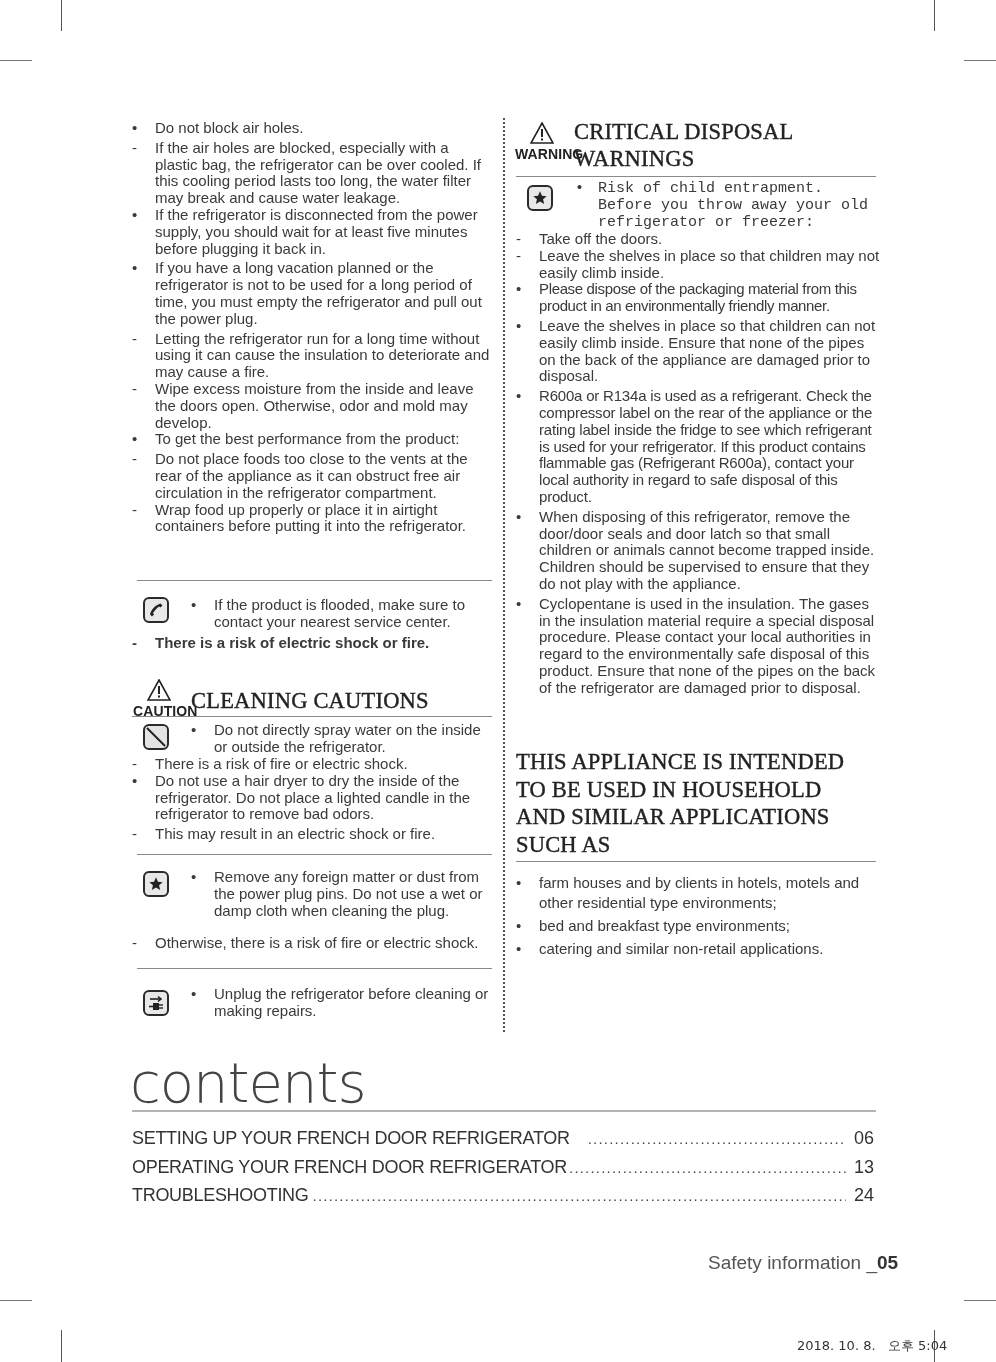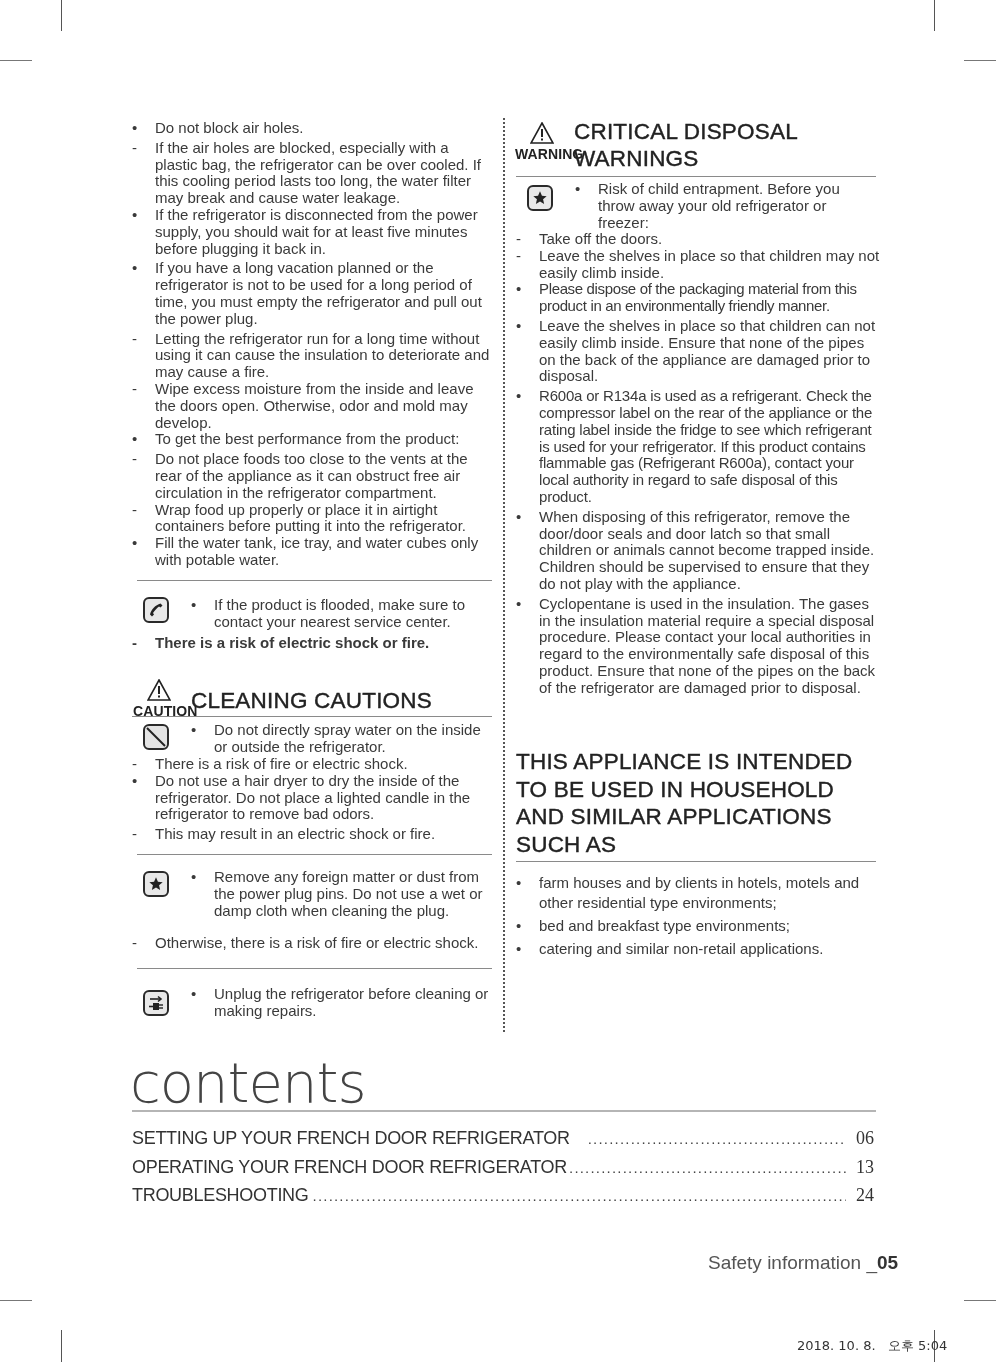--- a/index.html
+++ b/index.html
@@ -11,41 +11,41 @@
   .col { position: absolute; font-size: 15px; line-height: 16.8px; }
   .item { position: relative; padding-left: 23px; }
   .item .mark { position: absolute; left: 0; top: 0; width: 14px; }
   .item.bullet .mark::before { content: "\2022"; font-size: 15px; }
   .item.dash .mark::before { content: "-"; }
   .gap { height: 3px; }
 
   .rule { position: absolute; height: 1px; background: #8a8a8a; }
   .section-head { position: absolute; font-size: 22.5px; font-weight: 400; color: #222;
                   letter-spacing: 0.2px; line-height: 27px; }
-  .section-head.bold { font-weight: 400; -webkit-text-stroke: 0.4px #222; }
+  .section-head.bold { font-weight: 400; font-family: Liberation Serif, serif; -webkit-text-stroke: 0.4px #222; }
 
   .icon-box { position: absolute; width: 26px; height: 26px; border: 2px solid #2a2a2a;
               border-radius: 6px; background: #e8e8e8; box-sizing: border-box;
               display: flex; align-items: center; justify-content: center; }
 
   .warn-icon { position: absolute; text-align: center; }
   .warn-icon .lbl { font-size: 14px; font-weight: bold; color: #222; letter-spacing: 0.1px; display: block; margin-top: -2px; }
 
   .vsep { position: absolute; left: 503px; top: 118px; height: 914px; width: 0;
           border-left: 2px dotted #555; }
 
   .contents-title { position: absolute; left: 130px; top: 1048px; font-size: 56px;
                     font-weight: 300; color: #444; letter-spacing: -1px; line-height: 70px;
                     font-family: "DejaVu Sans", sans-serif; -webkit-text-stroke: 0; }
   .toc-rule { position: absolute; left: 132px; top: 1110px; width: 744px; height: 2px; background: #b5b5b5; }
   .toc { position: absolute; left: 132px; width: 744px; font-size: 18px; color: #333;
          display: flex; align-items: baseline; line-height: 22px; }
   .toc .t { white-space: nowrap; letter-spacing: -0.3px; }
   .toc .dots { flex: 1; overflow: hidden; white-space: nowrap; margin: 0 8px 0 4px; color: #444; font-size: 15px; letter-spacing: 1.2px; }
-  .toc .p { width: 22px; text-align: center; font-family: Liberation Serif, serif; }
+  .toc .p { width: 22px; text-align: left; }
 
   .footer-page { position: absolute; left: 708px; top: 1252px; font-size: 19px; color: #555; }
   .footer-page b { color: #333; }
   .slug { position: absolute; font-size: 13px; color: #333; font-family: "DejaVu Sans", sans-serif; }
 </style>
 </head>
 <body>
 
 <div class="crop-v" style="left:61px;top:0;height:31px;"></div>
 <div class="crop-v" style="left:934px;top:0;height:31px;"></div>
@@ -63,21 +63,20 @@
   <div class="item bullet"><span class="mark"></span><span>If the refrigerator is disconnected from the power supply, you should wait for at least five minutes before plugging it back in.</span></div>
   <div class="gap"></div>
   <div class="item bullet"><span class="mark"></span><span>If you have a long vacation planned or the refrigerator is not to be used for a long period of time, you must empty the refrigerator and pull out the power plug.</span></div>
   <div class="gap"></div>
   <div class="item dash"><span class="mark"></span><span>Letting the refrigerator run for a long time without using it can cause the insulation to deteriorate and may cause a fire.</span></div>
   <div class="item dash"><span class="mark"></span><span>Wipe excess moisture from the inside and leave the doors open. Otherwise, odor and mold may develop.</span></div>
   <div class="item bullet"><span class="mark"></span><span>To get the best performance from the product:</span></div>
   <div class="gap"></div>
   <div class="item dash"><span class="mark"></span><span>Do not place foods too close to the vents at the rear of the appliance as it can obstruct free air circulation in the refrigerator compartment.</span></div>
   <div class="item dash"><span class="mark"></span><span>Wrap food up properly or place it in airtight containers before putting it into the refrigerator.</span></div>
-  <div class="item bullet"><span class="mark"></span><span>Fill the water tank, ice tray, and water cubes only with potable water.</span></div>
 </div>
 
 <div class="rule" style="left:137px;top:580px;width:355px;"></div>
 
 <div class="icon-box" style="left:143px;top:597px;">
   <svg width="16" height="16" viewBox="0 0 16 16">
       <path d="M12.5 1.5 L14.5 3.5 L12.5 5.5 L11 4.5 C9 6 6.5 8.5 5 11 L6 12.5 L4 14.5 L2 12.5 C3 7.5 7.5 3 12.5 1.5 Z" fill="#222"></path>
     </svg>
 </div>
 <div class="col" style="left:191px;top:597px;width:305px;">
@@ -157,21 +156,21 @@
   <div>CRITICAL DISPOSAL</div>
   <div>WARNINGS</div>
 </div>
 <div class="rule" style="left:516px;top:176px;width:360px;"></div>
 
 <div class="icon-box" style="left:527px;top:185px;">
   <svg width="16" height="16" viewBox="0 0 24 24">
       <path d="M12 2 L14.9 8.6 L22 9.3 L16.6 14 L18.2 21 L12 17.3 L5.8 21 L7.4 14 L2 9.3 L9.1 8.6 Z" fill="#222"></path>
     </svg>
 </div>
-<div class="col" style="left:575px;top:181px;width:300px;">
+<div class="col" style="left:575px;top:181px;width:300px;font-family:Liberation Mono, monospace;">
   <div class="item bullet"><span class="mark"></span><span>Risk of child entrapment. Before you throw away your old refrigerator or freezer:</span></div>
 </div>
 <div class="col" style="left:516px;top:231px;width:364px;">
   <div class="item dash"><span class="mark"></span><span>Take off the doors.</span></div>
   <div class="item dash"><span class="mark"></span><span>Leave the shelves in place so that children may not easily climb inside.</span></div>
   <div class="item bullet" style="letter-spacing:-0.35px;"><span class="mark"></span><span>Please dispose of the packaging material from this product in an environmentally friendly manner.</span></div>
   <div class="gap"></div>
   <div class="item bullet"><span class="mark"></span><span>Leave the shelves in place so that children can not easily climb inside. Ensure that none of the pipes on the back of the appliance are damaged prior to disposal.</span></div>
   <div class="gap"></div>
   <div class="item bullet" style="letter-spacing:-0.2px;"><span class="mark"></span><span>R600a or R134a is used as a refrigerant. Check the compressor label on the rear of the appliance or the rating label inside the fridge to see which refrigerant is used for your refrigerator. If this product contains flammable gas (Refrigerant R600a), contact your local authority in regard to safe disposal of this product.</span></div>

